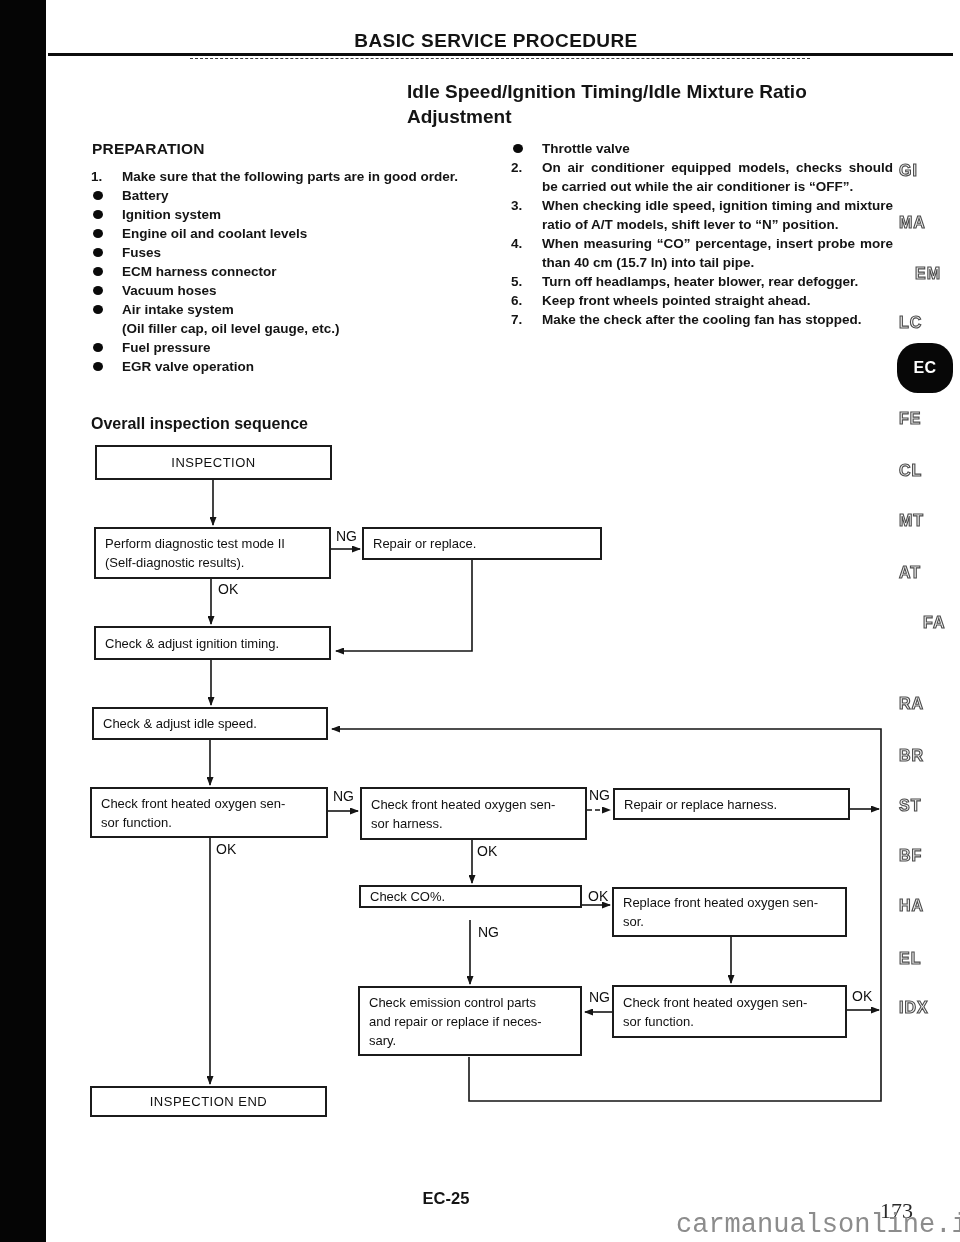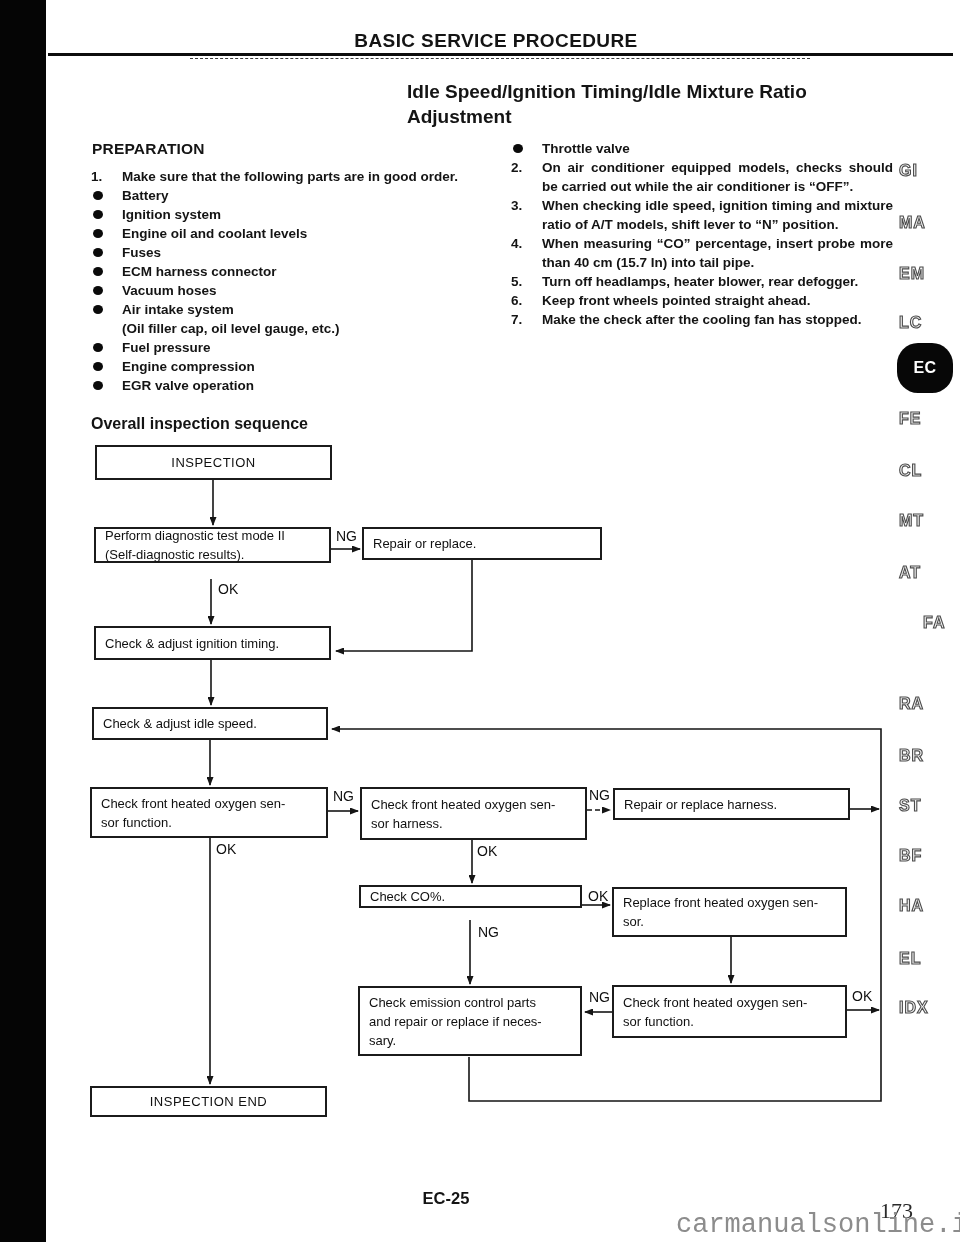--- a/index.html
+++ b/index.html
@@ -112,26 +112,20 @@
         <span class="bullet-icon"></span>
       </span>
     <span class="txt">Air intake system</span>
   </div>
   <div class="sub-line">(Oil filler cap, oil level gauge, etc.)</div>
   <div class="bullet-item">
     <span class="bcell">
         <span class="bullet-icon"></span>
       </span>
     <span class="txt">Fuel pressure</span>
-  </div>
-  <div class="bullet-item">
-    <span class="bcell">
-        <span class="bullet-icon"></span>
-      </span>
-    <span class="txt">Engine compression</span>
   </div>
   <div class="bullet-item">
     <span class="bcell">
         <span class="bullet-icon"></span>
       </span>
     <span class="txt">EGR valve operation</span>
   </div>
 </div>
 
 <div class="col col-right">
@@ -190,21 +184,21 @@
     <line x1="582" y1="905" x2="610" y2="905" marker-end="url(#arr)"></line>
     <line x1="731" y1="937" x2="731" y2="983" marker-end="url(#arr)"></line>
     <line x1="612" y1="1012" x2="585" y2="1012" marker-end="url(#arr)"></line>
     <line x1="847" y1="1010" x2="879" y2="1010" marker-end="url(#arr)"></line>
     <line x1="470" y1="920" x2="470" y2="984" marker-end="url(#arr)"></line>
     <line x1="210" y1="838" x2="210" y2="1084" marker-end="url(#arr)"></line>
   </g>
 </svg>
 
 <div class="fbox center" style="left:95px;top:445px;width:237px;height:35px;">INSPECTION</div>
-<div class="fbox" style="left:94px;top:527px;width:237px;height:36px;">Perform diagnostic test mode II
+<div class="fbox" style="left:94px;top:527px;width:237px;height:52px;">Perform diagnostic test mode II
 (Self-diagnostic results).</div>
 <div class="fbox" style="left:362px;top:527px;width:240px;height:33px;">Repair or replace.</div>
 <div class="fbox" style="left:94px;top:626px;width:237px;height:34px;">Check &amp; adjust ignition timing.</div>
 <div class="fbox" style="left:92px;top:707px;width:236px;height:33px;">Check &amp; adjust idle speed.</div>
 <div class="fbox" style="left:90px;top:787px;width:238px;height:51px;">Check front heated oxygen sen-
 sor function.</div>
 <div class="fbox" style="left:360px;top:787px;width:227px;height:53px;">Check front heated oxygen sen-
 sor harness.</div>
 <div class="fbox" style="left:613px;top:788px;width:237px;height:32px;">Repair or replace harness.</div>
 <div class="fbox" style="left:359px;top:885px;width:223px;height:23px;">Check CO%.</div>
@@ -223,21 +217,21 @@
 <div class="flabel" style="left:216px;top:841px;">OK</div>
 <div class="flabel" style="left:589px;top:787px;">NG</div>
 <div class="flabel" style="left:477px;top:843px;">OK</div>
 <div class="flabel" style="left:588px;top:888px;">OK</div>
 <div class="flabel" style="left:478px;top:924px;">NG</div>
 <div class="flabel" style="left:589px;top:989px;">NG</div>
 <div class="flabel" style="left:852px;top:988px;">OK</div>
 
 <div class="section-tab" style="top:162px;">GI</div>
 <div class="section-tab" style="top:214px;">MA</div>
-<div class="section-tab" style="top:265px;">EM</div>
+<div class="section-tab" style="top:265px;margin-left:16px;">EM</div>
 <div class="section-tab" style="top:314px;">LC</div>
 <div class="section-tab active-tab" style="top:343px;border-radius:21px;">EC</div>
 <div class="section-tab" style="top:410px;">FE</div>
 <div class="section-tab" style="top:462px;">CL</div>
 <div class="section-tab" style="top:512px;">MT</div>
 <div class="section-tab" style="top:564px;">AT</div>
 <div class="section-tab" style="top:614px;margin-left:24px;">FA</div>
 <div class="section-tab" style="top:695px;">RA</div>
 <div class="section-tab" style="top:747px;">BR</div>
 <div class="section-tab" style="top:797px;">ST</div>

